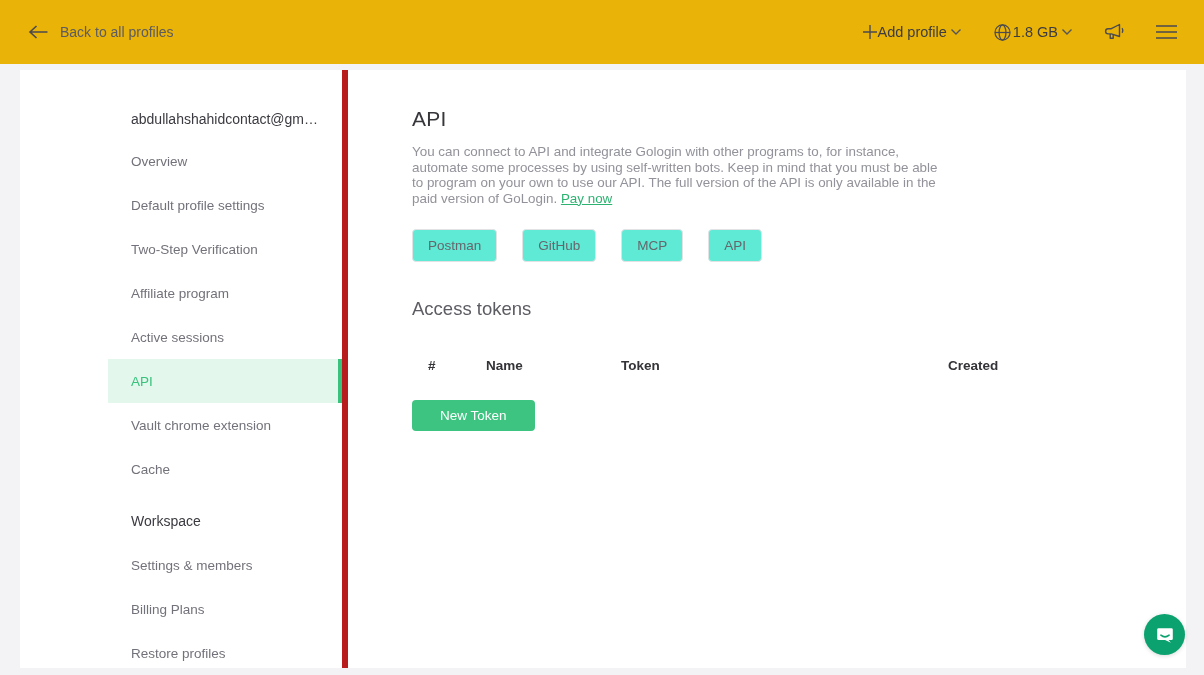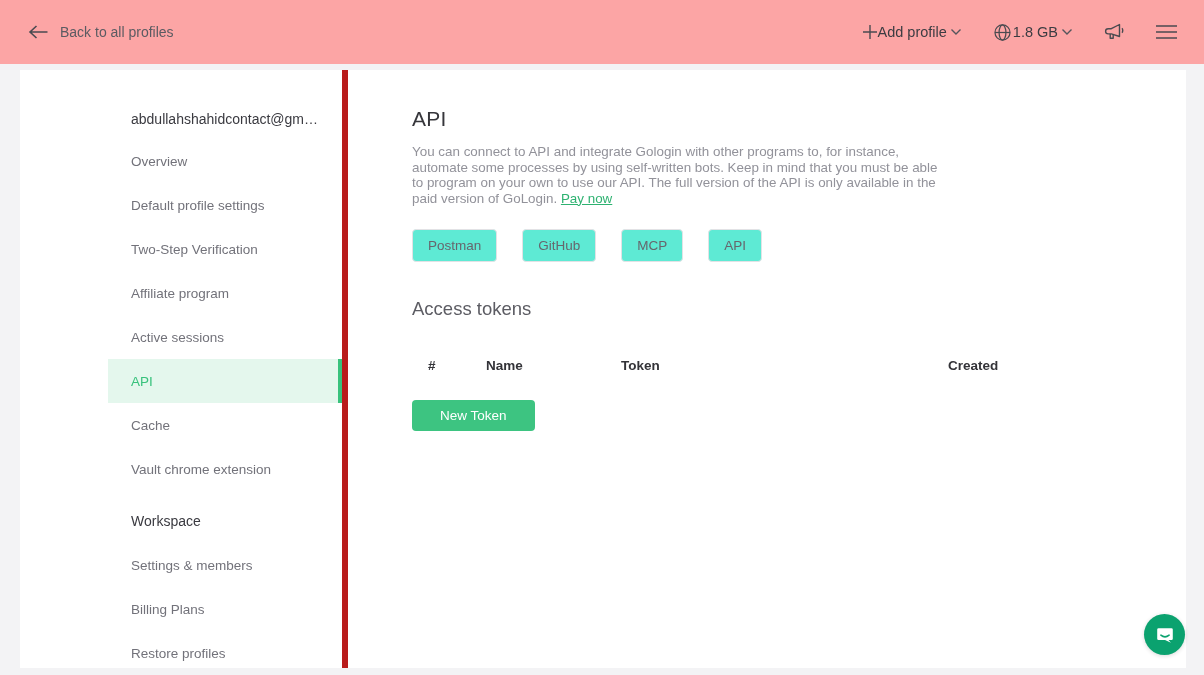--- a/index.html
+++ b/index.html
@@ -7,21 +7,21 @@
   body {
     font-family: "Liberation Sans", "DejaVu Sans", sans-serif;
     background: #f3f3f5;
     color: #36363b;
     position: relative;
   }
 
   
   .topbar {
     position: absolute; top: 0; left: 0; right: 0; height: 64px;
-    background: #fca5a5;
+    background: #eab308;
     display: flex; align-items: center; justify-content: space-between;
     padding: 0 26px 0 28px;
   }
   .back {
     display: flex; align-items: center; gap: 12px;
     color: #5b5b62; font-size: 14px; cursor: pointer;
   }
   .back svg { display: block; }
   .topbar-right { display: flex; align-items: center; gap: 30px; }
   .tb-group {
@@ -167,22 +167,22 @@
 
   <aside class="sidebar">
     <div class="acct">abdullahshahidcontact@gm…</div>
 
     <div class="nav-item">Overview</div>
     <div class="nav-item">Default profile settings</div>
     <div class="nav-item">Two-Step Verification</div>
     <div class="nav-item">Affiliate program</div>
     <div class="nav-item">Active sessions</div>
     <div class="nav-item active">API</div>
+    <div class="nav-item">Vault chrome extension</div>
     <div class="nav-item">Cache</div>
-    <div class="nav-item">Vault chrome extension</div>
 
     <div class="section-header">Workspace</div>
 
     <div class="nav-item">Settings &amp; members</div>
     <div class="nav-item">Billing Plans</div>
     <div class="nav-item">Restore profiles</div>
   </aside>
 
   <main class="main">
     <h1 class="page-title">API</h1>

